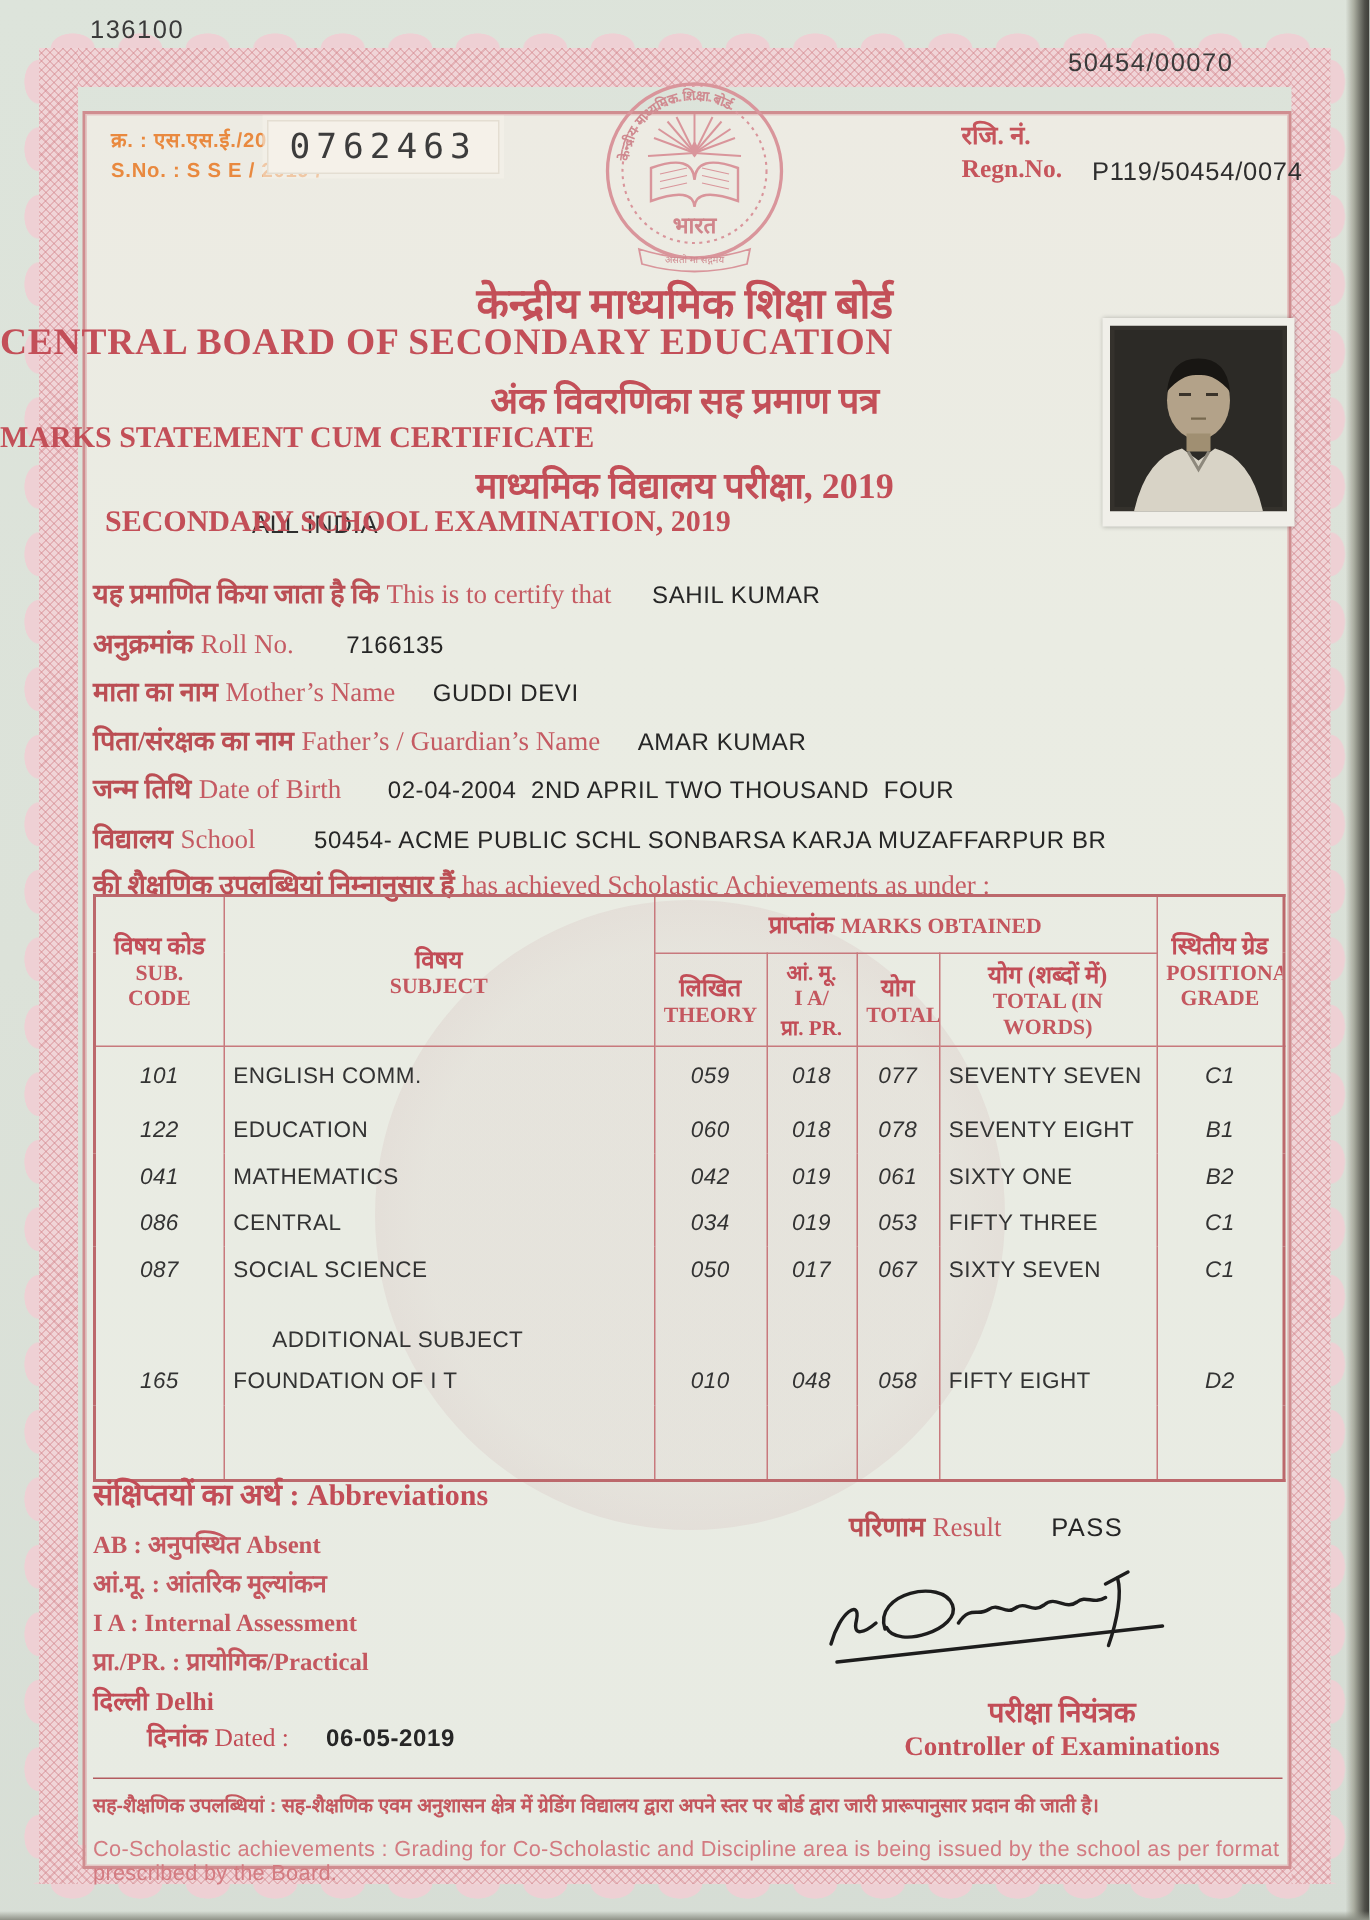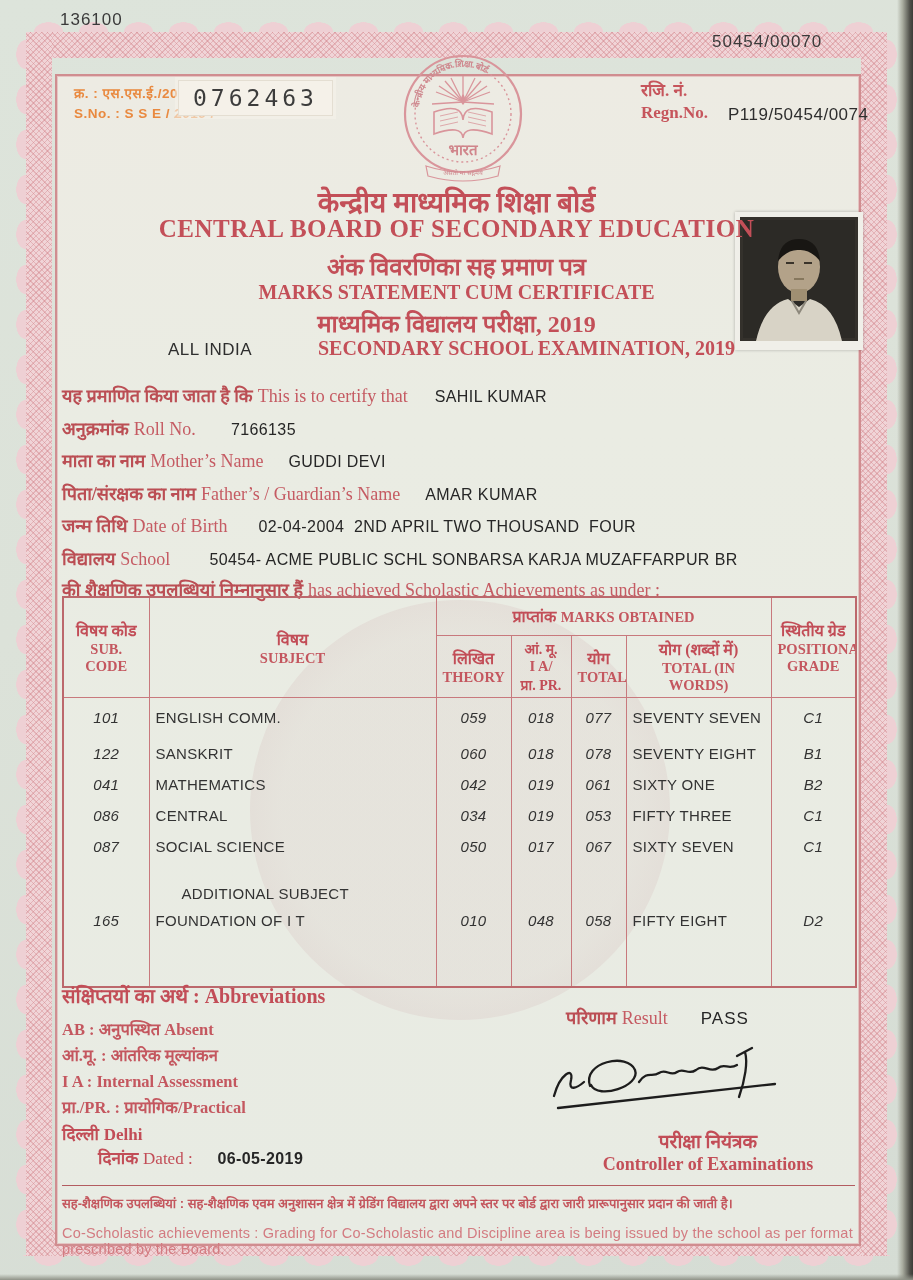--- a/index.html
+++ b/index.html
@@ -44,21 +44,21 @@
   .abs{position:absolute;z-index:4;}
   
   .blk{color:#2e2e2e;}
   .num-top{font-size:17px;color:#3a3a3a;letter-spacing:1px;}
   .orange{color:#e9893f;font-weight:bold;font-size:13.5px;line-height:19px;letter-spacing:.5px;}
   .serial-box{background:#f5f1e9;border:1px solid #e4ded2;box-shadow:0 0 0 3px rgba(245,241,233,.6);
     padding:4px 14px;font-family:"DejaVu Sans Mono",monospace;font-size:23px;color:#3c3c3c;letter-spacing:4px;}
   .regn-label{font-weight:bold;color:#c6555c;font-size:17px;line-height:22px;font-family:"Liberation Serif",serif;}
   .regn-value{font-size:17px;color:#2e2e2e;letter-spacing:.5px;}
   .h-hi{width:100%;text-align:center;font-weight:bold;color:#c34f58;font-family:"Liberation Serif",serif;}
-  .h-en{width:100%;text-align:center;font-weight:bold;color:#c34f58;font-family:"Liberation Serif",serif;}
+  .h-en{width:100%;font-weight:bold;color:#c34f58;font-family:"Liberation Serif",serif;}
   .info-line{left:62px;font-size:18px;white-space:nowrap;}
   .lab-hi{font-weight:bold;color:#bb4e54;font-family:"Liberation Serif",serif;}
   .lab-en{color:#c55b63;font-family:"Liberation Serif",serif;}
   .val{color:#262626;font-size:16px;letter-spacing:.4px;font-family:"Liberation Sans",sans-serif;}
   
   table.marks{border-collapse:collapse;table-layout:fixed;width:793px;
     border:2px solid #bc686c;}
   table.marks th,table.marks td{border-left:1px solid #c8797d;border-right:1px solid #c8797d;
     padding:0 6px;overflow:hidden;}
   table.marks thead th{border-bottom:1px solid #c8797d;}
@@ -260,21 +260,21 @@
           <td class="c">101</td>
           <td>ENGLISH COMM.</td>
           <td class="c">059</td>
           <td class="c">018</td>
           <td class="c">077</td>
           <td>SEVENTY SEVEN</td>
           <td class="c">C1</td>
         </tr>
         <tr style="height:31px;">
           <td class="c">122</td>
-          <td>SANSKRIT</td>
+          <td>EDUCATION</td>
           <td class="c">060</td>
           <td class="c">018</td>
           <td class="c">078</td>
           <td>SEVENTY EIGHT</td>
           <td class="c">B1</td>
         </tr>
         <tr style="height:31px;">
           <td class="c">041</td>
           <td>MATHEMATICS</td>
           <td class="c">042</td>

